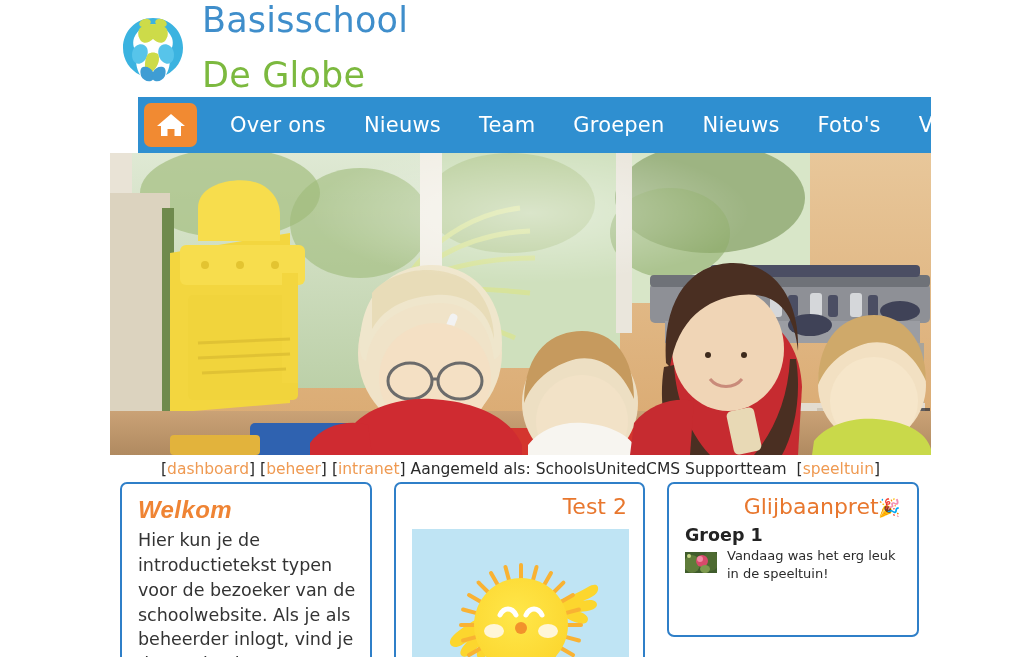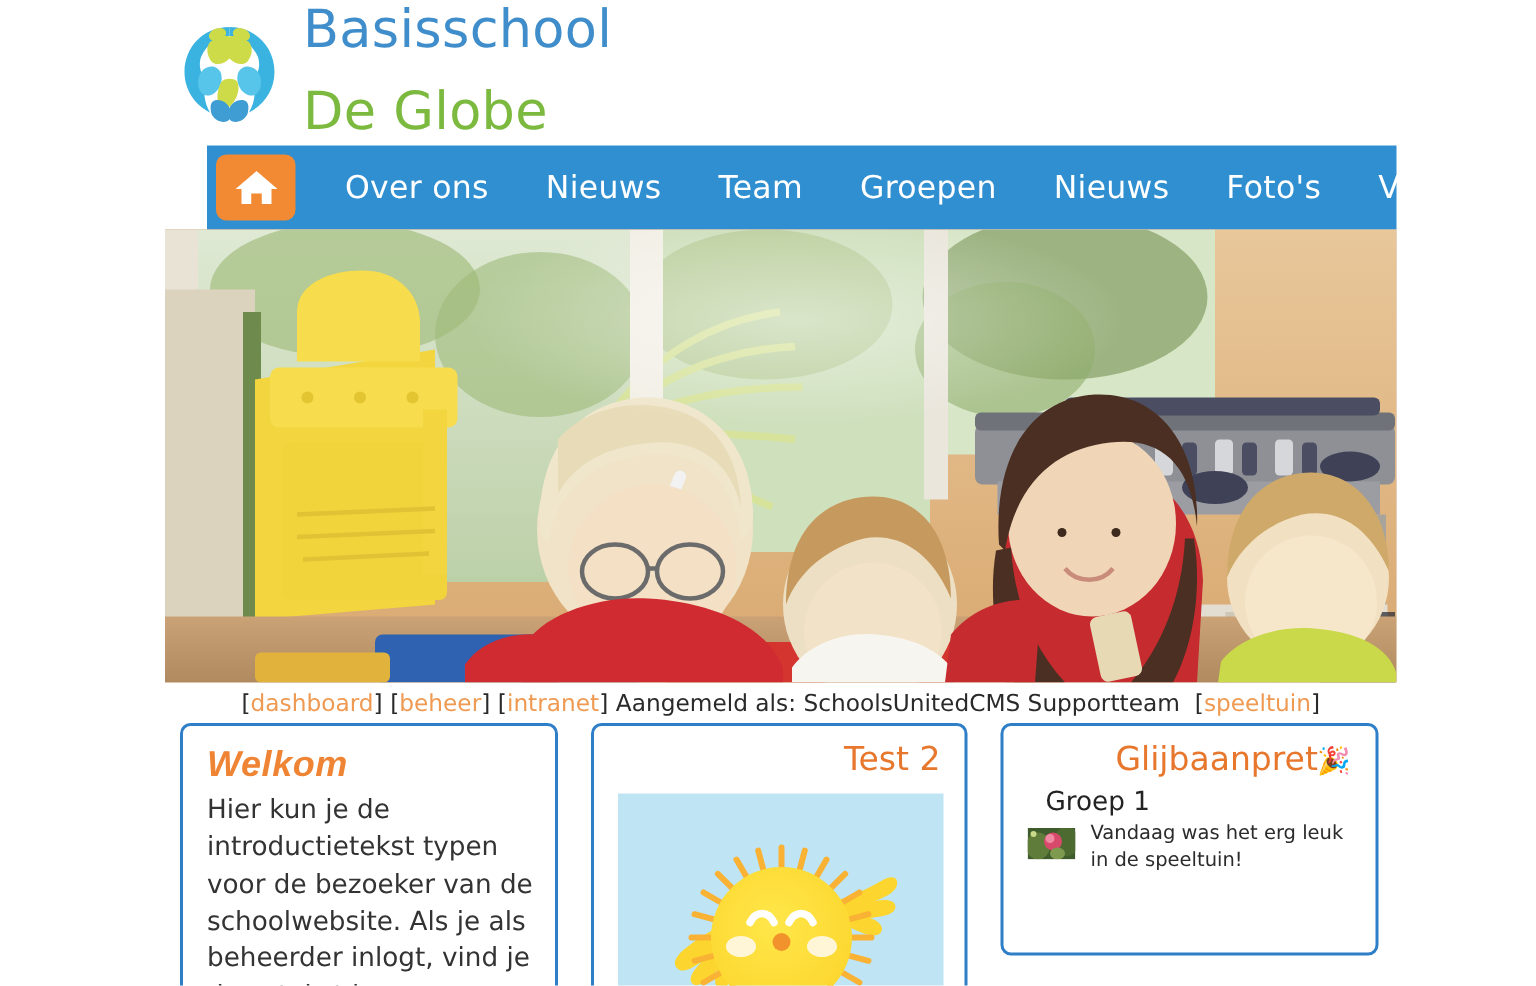--- a/index.html
+++ b/index.html
@@ -171,25 +171,24 @@
     margin: 6px 14px 0 16px;
     background: #bfe4f4;
     height: 140px;
     position: relative;
     overflow: hidden;
   }
   .card-img-blue svg { display: block; margin: 0 auto; }
 
   .grp-label {
     font-size: 17.5px;
-    font-weight: normal;
+    font-weight: bold;
     color: #232323;
     padding: 2px 16px 2px 16px;
     font-family: "DejaVu Sans", sans-serif;
-    margin-left: 12px;
   }
   .news-row {
     display: flex;
     padding: 0 14px 0 16px;
     gap: 10px;
   }
   .news-thumb {
     width: 32px; height: 21px;
     flex: 0 0 32px;
     margin-top: 5px;

